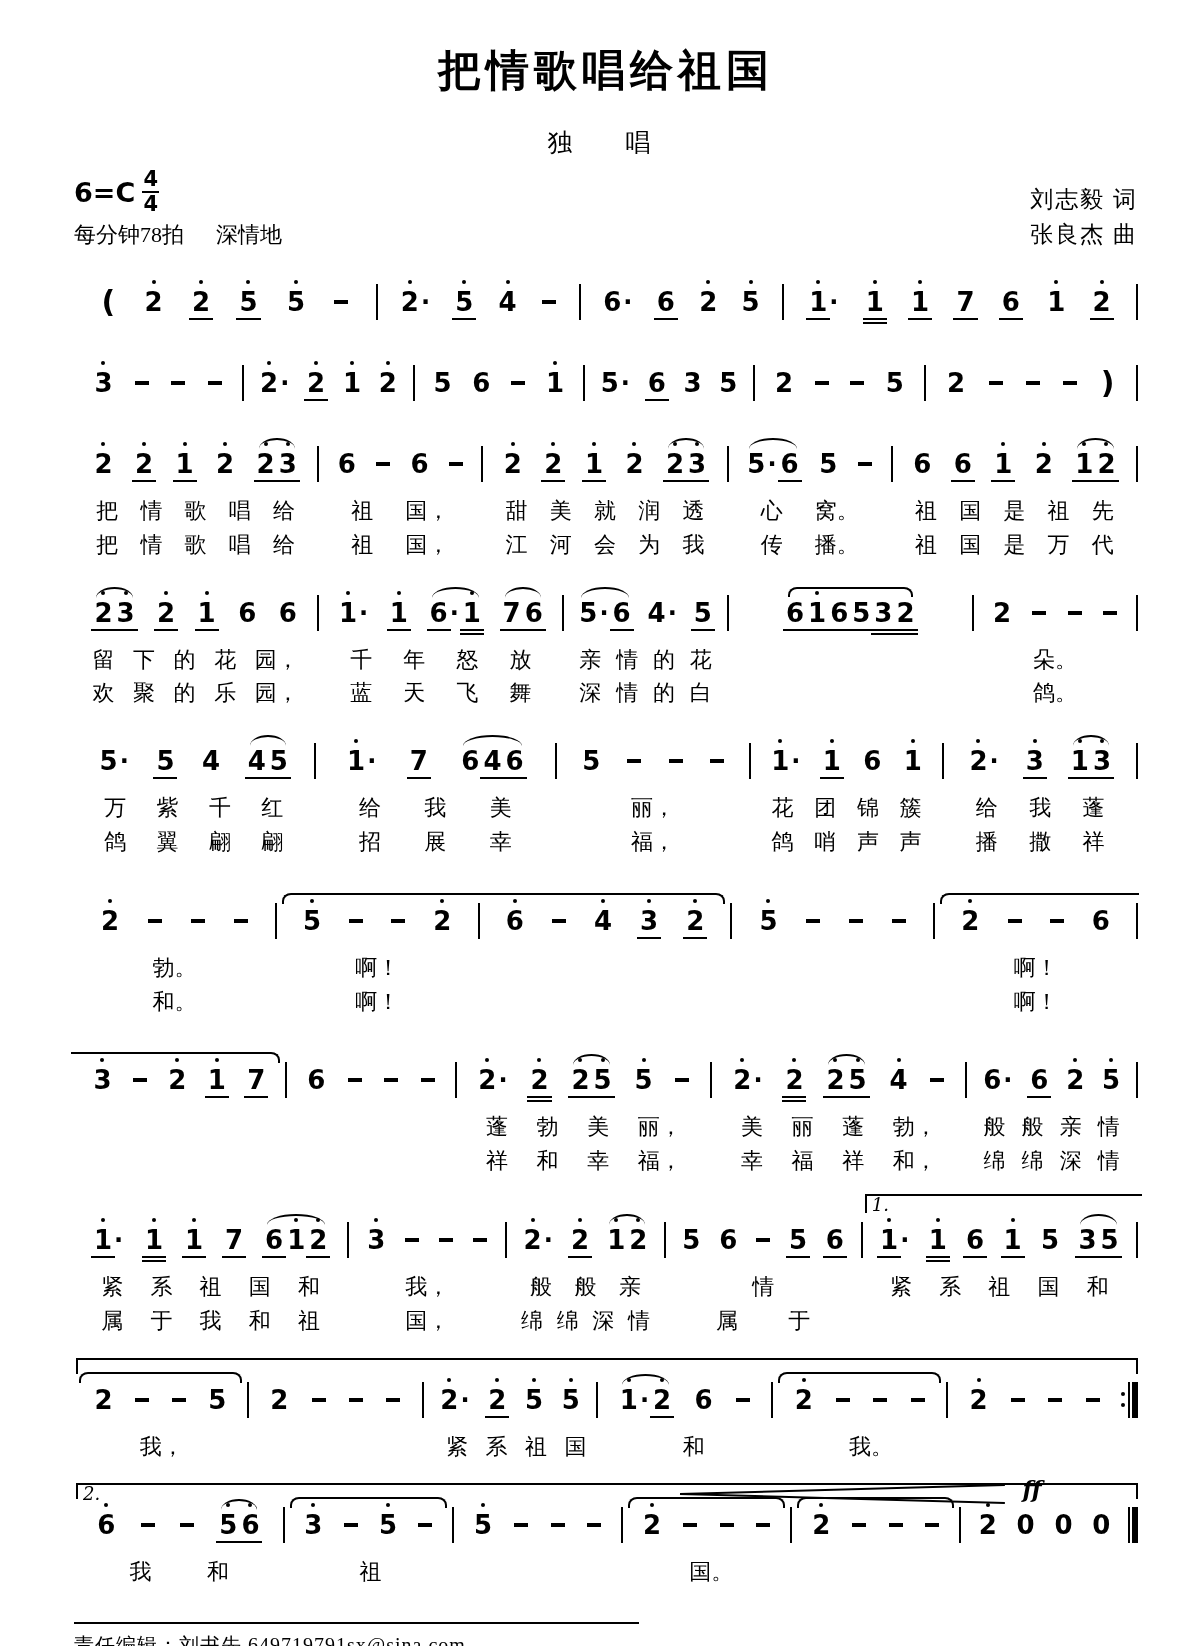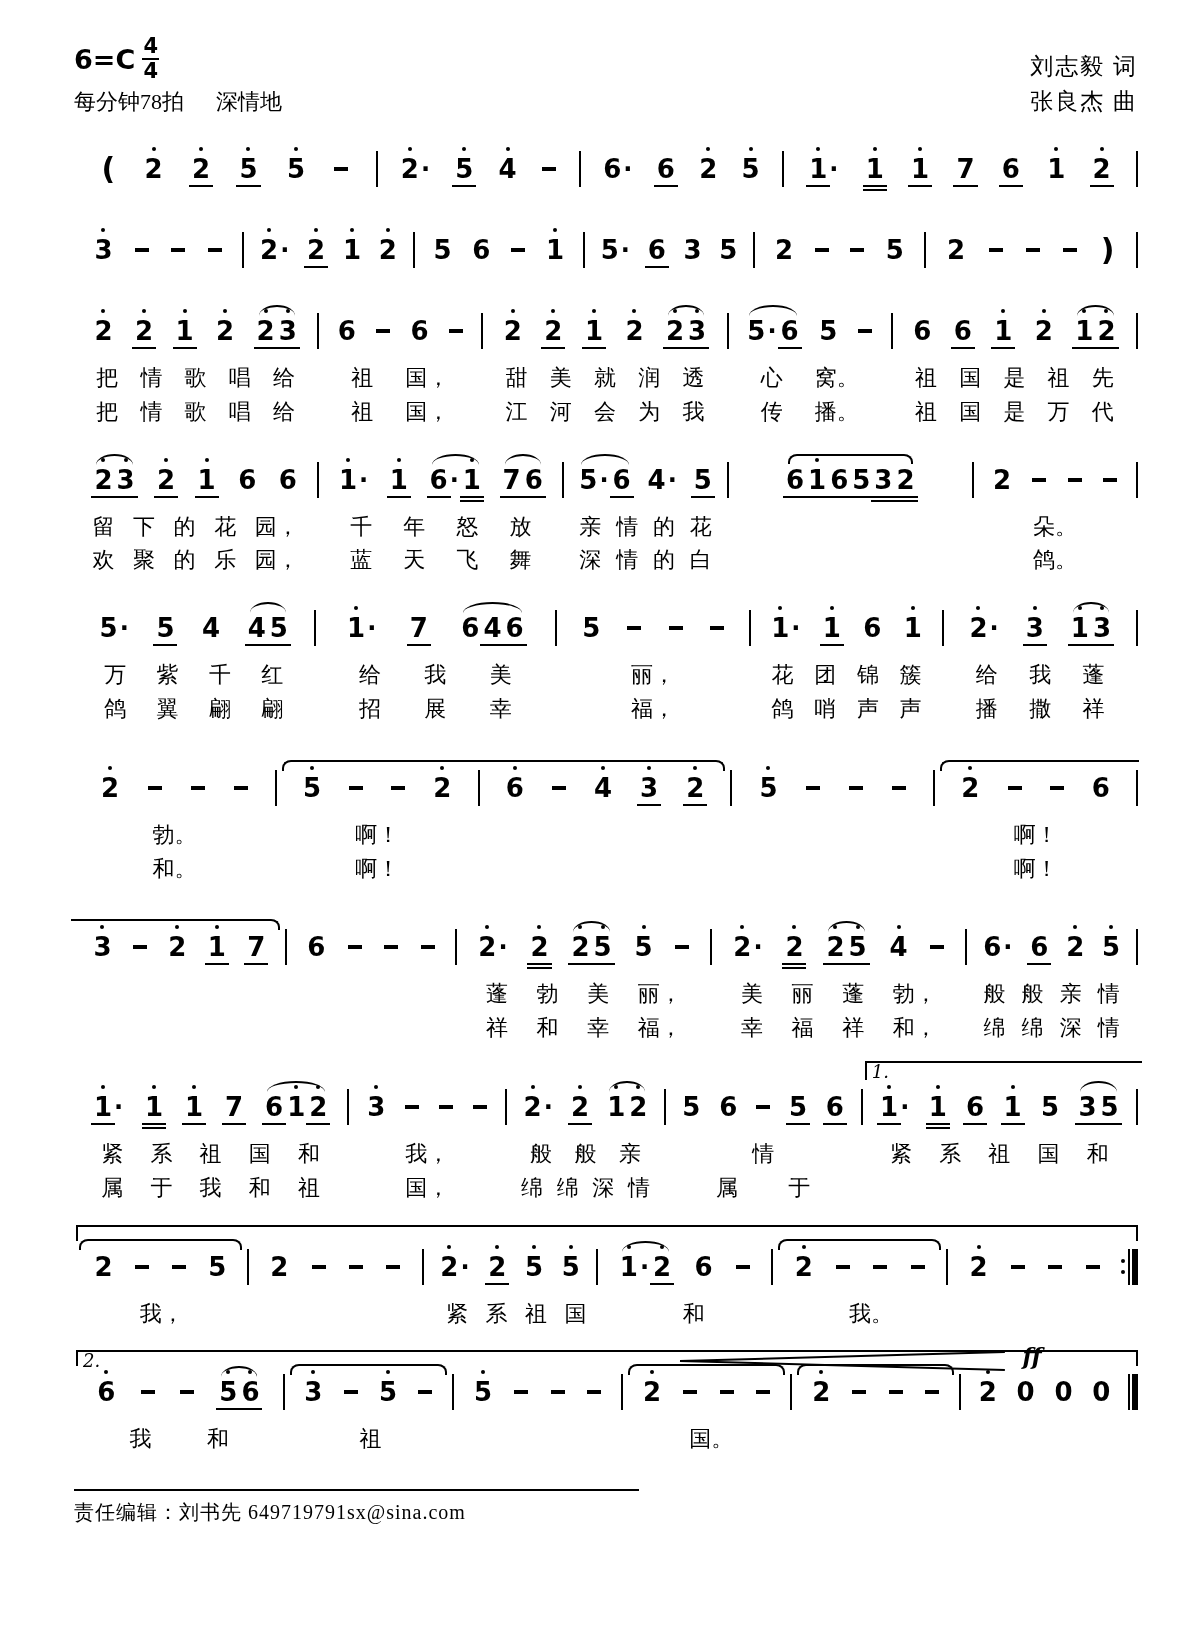--- a/index.html
+++ b/index.html
@@ -69,20 +69,22 @@
 
   
   .footrule{width:565px;height:2px;background:#000;margin-top:34px;}
   .foottext{font-size:20px;margin-top:8px;letter-spacing:1px;font-family:"Liberation Serif",serif;}
 </style>
 </head>
 <body>
 
 <div class="page">
 
+  <div class="title">把情歌唱给祖国</div>
+  <div class="subtitle">独　唱</div>
 
   <div class="metarow">
     <span class="key">
       <span>6=C</span>
       <span class="frac">
         <span>4</span>
         <span class="fbar"></span>
         <span>4</span>
       </span>
     </span>

